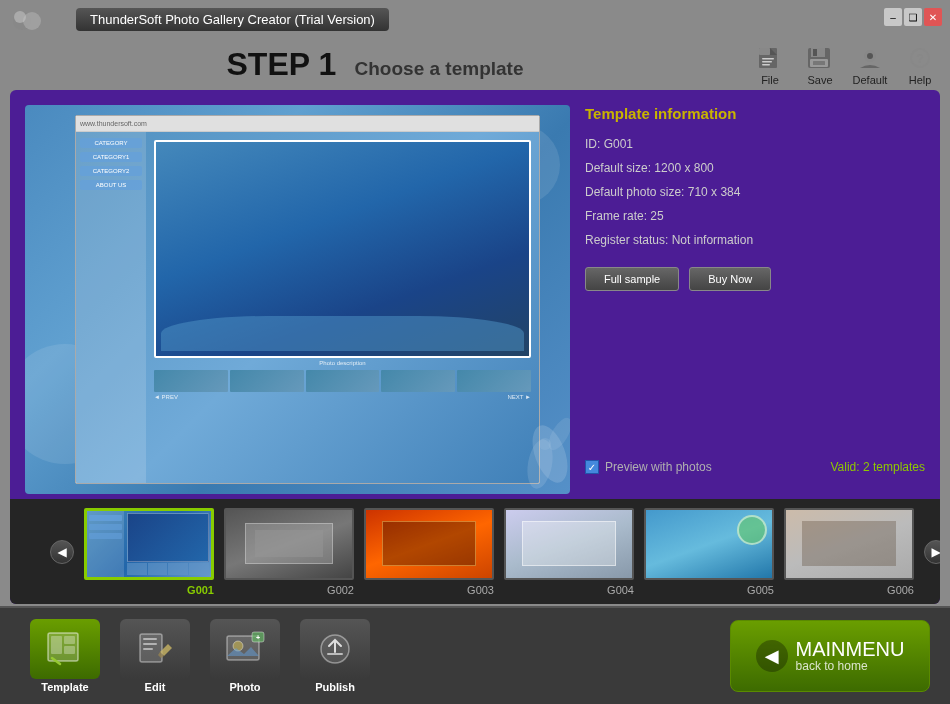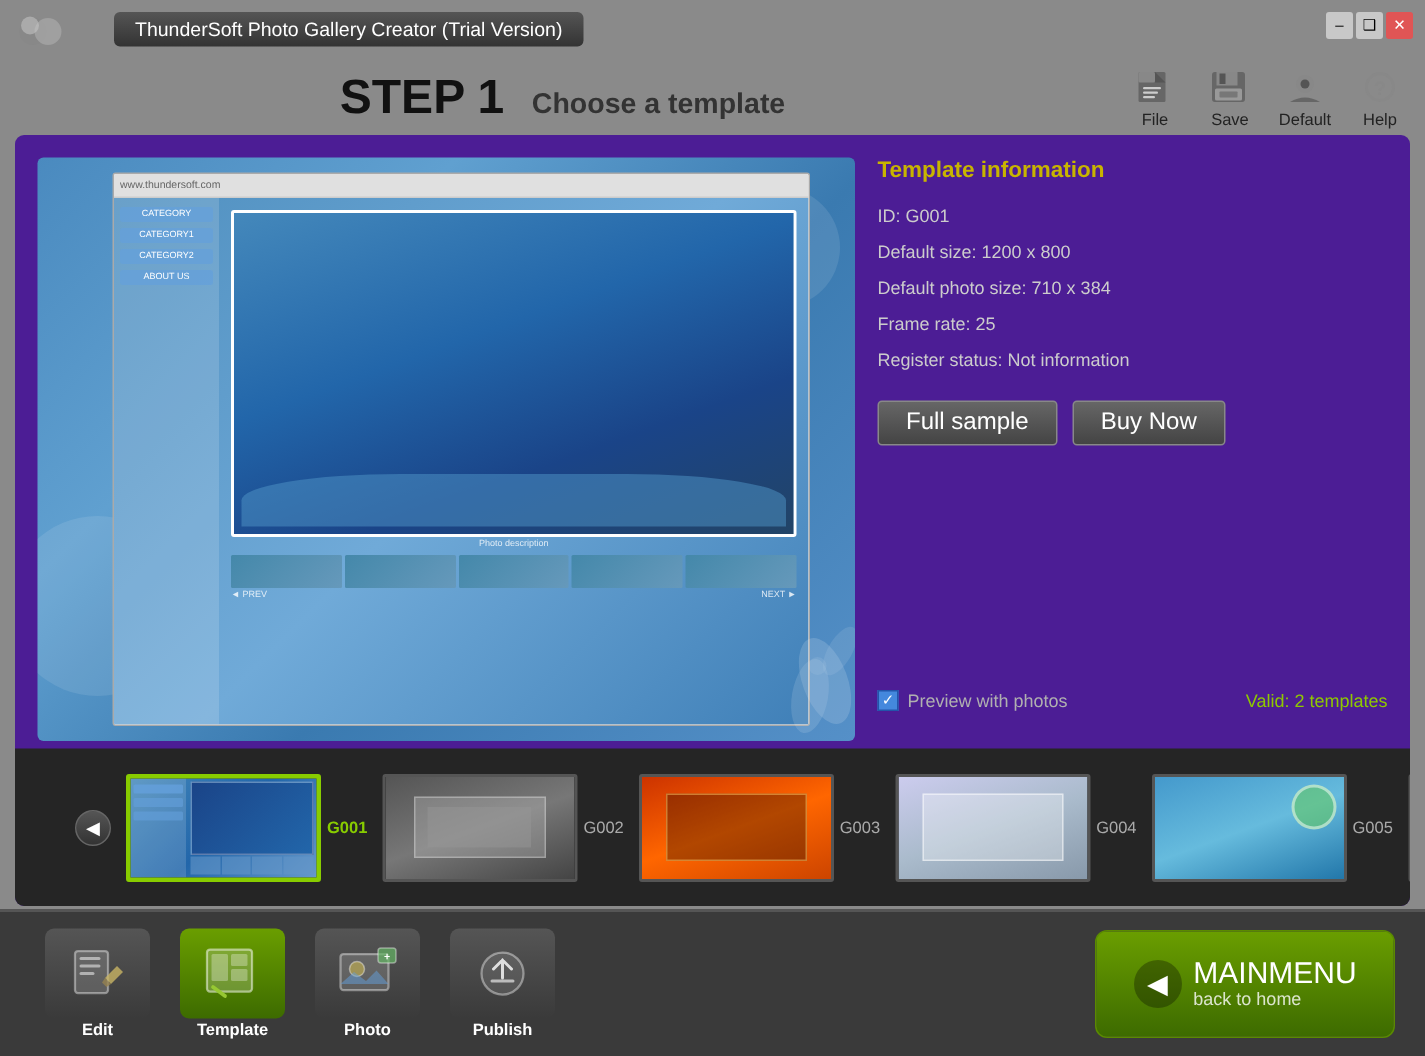--- a/index.html
+++ b/index.html
@@ -285,21 +285,21 @@
       display: flex;
       gap: 10px;
       margin-top: 20px;
     }
     .info-btn {
       padding: 5px 18px;
       border-radius: 3px;
       border: 1px solid #888;
       background: linear-gradient(180deg, #666 0%, #444 100%);
       color: #fff;
-      font-size: 16px;
+      font-size: 11px;
       cursor: pointer;
     }
     .preview-check-row {
       display: flex;
       align-items: center;
       gap: 6px;
       position: absolute;
       bottom: 20px;
       left: 0;
       color: #b0b0b0;
@@ -352,21 +352,22 @@
       flex-shrink: 0;
     }
     .thumb-gallery {
       display: flex;
       gap: 10px;
       flex: 1;
       justify-content: center;
     }
     .thumb-card {
       display: flex;
-      align-items: center;
+      flex-direction: column;
+      align-items: flex-end;
       gap: 4px;
       cursor: pointer;
     }
     .thumb-img {
       width: 130px;
       height: 72px;
       border-radius: 2px;
       overflow: hidden;
       border: 2px solid #555;
       position: relative;
@@ -716,47 +717,47 @@
       <span>▶</span>
     </div>
   </div>
 
 </div>
 
 <div class="separator-line"></div>
 
 <div class="bottom-nav">
 
+  <div class="nav-btn active">
+    <div class="nav-icon-wrap">
+      <svg width="42" height="38" viewBox="0 0 42 38">
+        <rect x="4" y="3" width="30" height="28" rx="2" fill="rgba(255,255,255,0.2)" stroke="rgba(255,255,255,0.5)" stroke-width="1.5"></rect>
+        <rect x="7" y="6" width="11" height="18" rx="1" fill="rgba(255,255,255,0.3)"></rect>
+        <rect x="20" y="6" width="11" height="8" rx="1" fill="rgba(255,255,255,0.3)"></rect>
+        <rect x="20" y="16" width="11" height="8" rx="1" fill="rgba(255,255,255,0.3)"></rect>
+        <line x1="8" y1="28" x2="16" y2="34" stroke="rgba(150,200,50,1)" stroke-width="2.5" stroke-linecap="round"></line>
+      </svg>
+    </div>
+    <span class="nav-label">Template</span>
+  </div>
+
   <div class="nav-btn">
     <div class="nav-icon-wrap">
       <svg width="42" height="38" viewBox="0 0 42 38">
         <rect x="6" y="4" width="22" height="28" rx="2" fill="rgba(255,255,255,0.15)" stroke="rgba(255,255,255,0.4)" stroke-width="1.5"></rect>
         <rect x="9" y="8" width="14" height="2" rx="1" fill="rgba(255,255,255,0.5)"></rect>
         <rect x="9" y="13" width="14" height="2" rx="1" fill="rgba(255,255,255,0.5)"></rect>
         <rect x="9" y="18" width="10" height="2" rx="1" fill="rgba(255,255,255,0.5)"></rect>
         <path d="M26 22 L34 14 L38 18 L30 26 Z" fill="rgba(200,180,100,0.8)"></path>
         <path d="M26 22 L30 26 L27 28 L24 25 Z" fill="rgba(150,130,80,0.8)"></path>
       </svg>
     </div>
     <span class="nav-label">Edit</span>
   </div>
 
-  <div class="nav-btn active">
-    <div class="nav-icon-wrap">
-      <svg width="42" height="38" viewBox="0 0 42 38">
-        <rect x="4" y="3" width="30" height="28" rx="2" fill="rgba(255,255,255,0.2)" stroke="rgba(255,255,255,0.5)" stroke-width="1.5"></rect>
-        <rect x="7" y="6" width="11" height="18" rx="1" fill="rgba(255,255,255,0.3)"></rect>
-        <rect x="20" y="6" width="11" height="8" rx="1" fill="rgba(255,255,255,0.3)"></rect>
-        <rect x="20" y="16" width="11" height="8" rx="1" fill="rgba(255,255,255,0.3)"></rect>
-        <line x1="8" y1="28" x2="16" y2="34" stroke="rgba(150,200,50,1)" stroke-width="2.5" stroke-linecap="round"></line>
-      </svg>
-    </div>
-    <span class="nav-label">Template</span>
-  </div>
-
   <div class="nav-btn">
     <div class="nav-icon-wrap">
       <svg width="42" height="38" viewBox="0 0 42 38">
         <rect x="3" y="6" width="32" height="24" rx="2" fill="rgba(255,255,255,0.15)" stroke="rgba(255,255,255,0.4)" stroke-width="1.5"></rect>
         <circle cx="14" cy="16" r="5" fill="rgba(200,180,80,0.6)" stroke="rgba(255,255,255,0.4)" stroke-width="1"></circle>
         <path d="M3 26 L12 18 L20 24 L27 17 L35 26 Z" fill="rgba(100,160,220,0.5)"></path>
         <rect x="28" y="2" width="12" height="10" rx="2" fill="rgba(100,180,100,0.7)" stroke="rgba(255,255,255,0.4)" stroke-width="1"></rect>
         <text x="34" y="10" text-anchor="middle" fill="white" font-size="7" font-weight="bold">+</text>
       </svg>
     </div>

